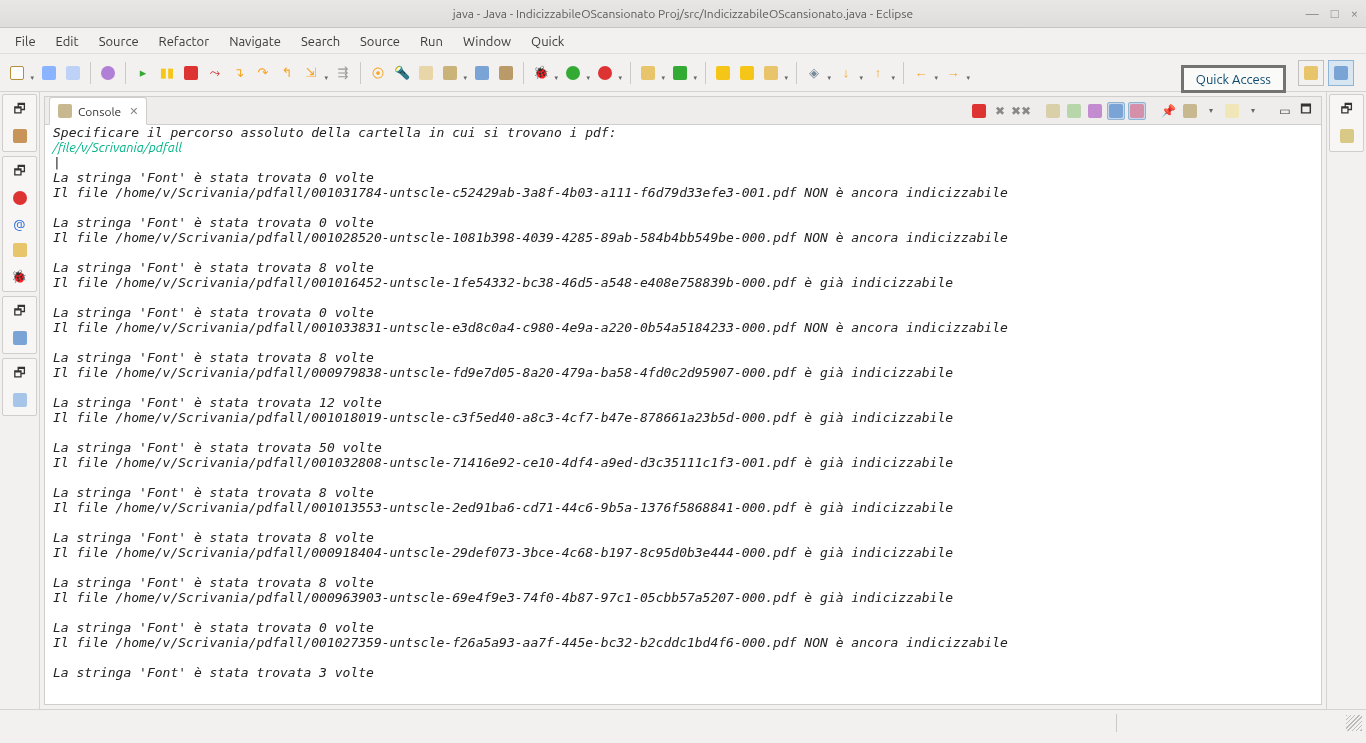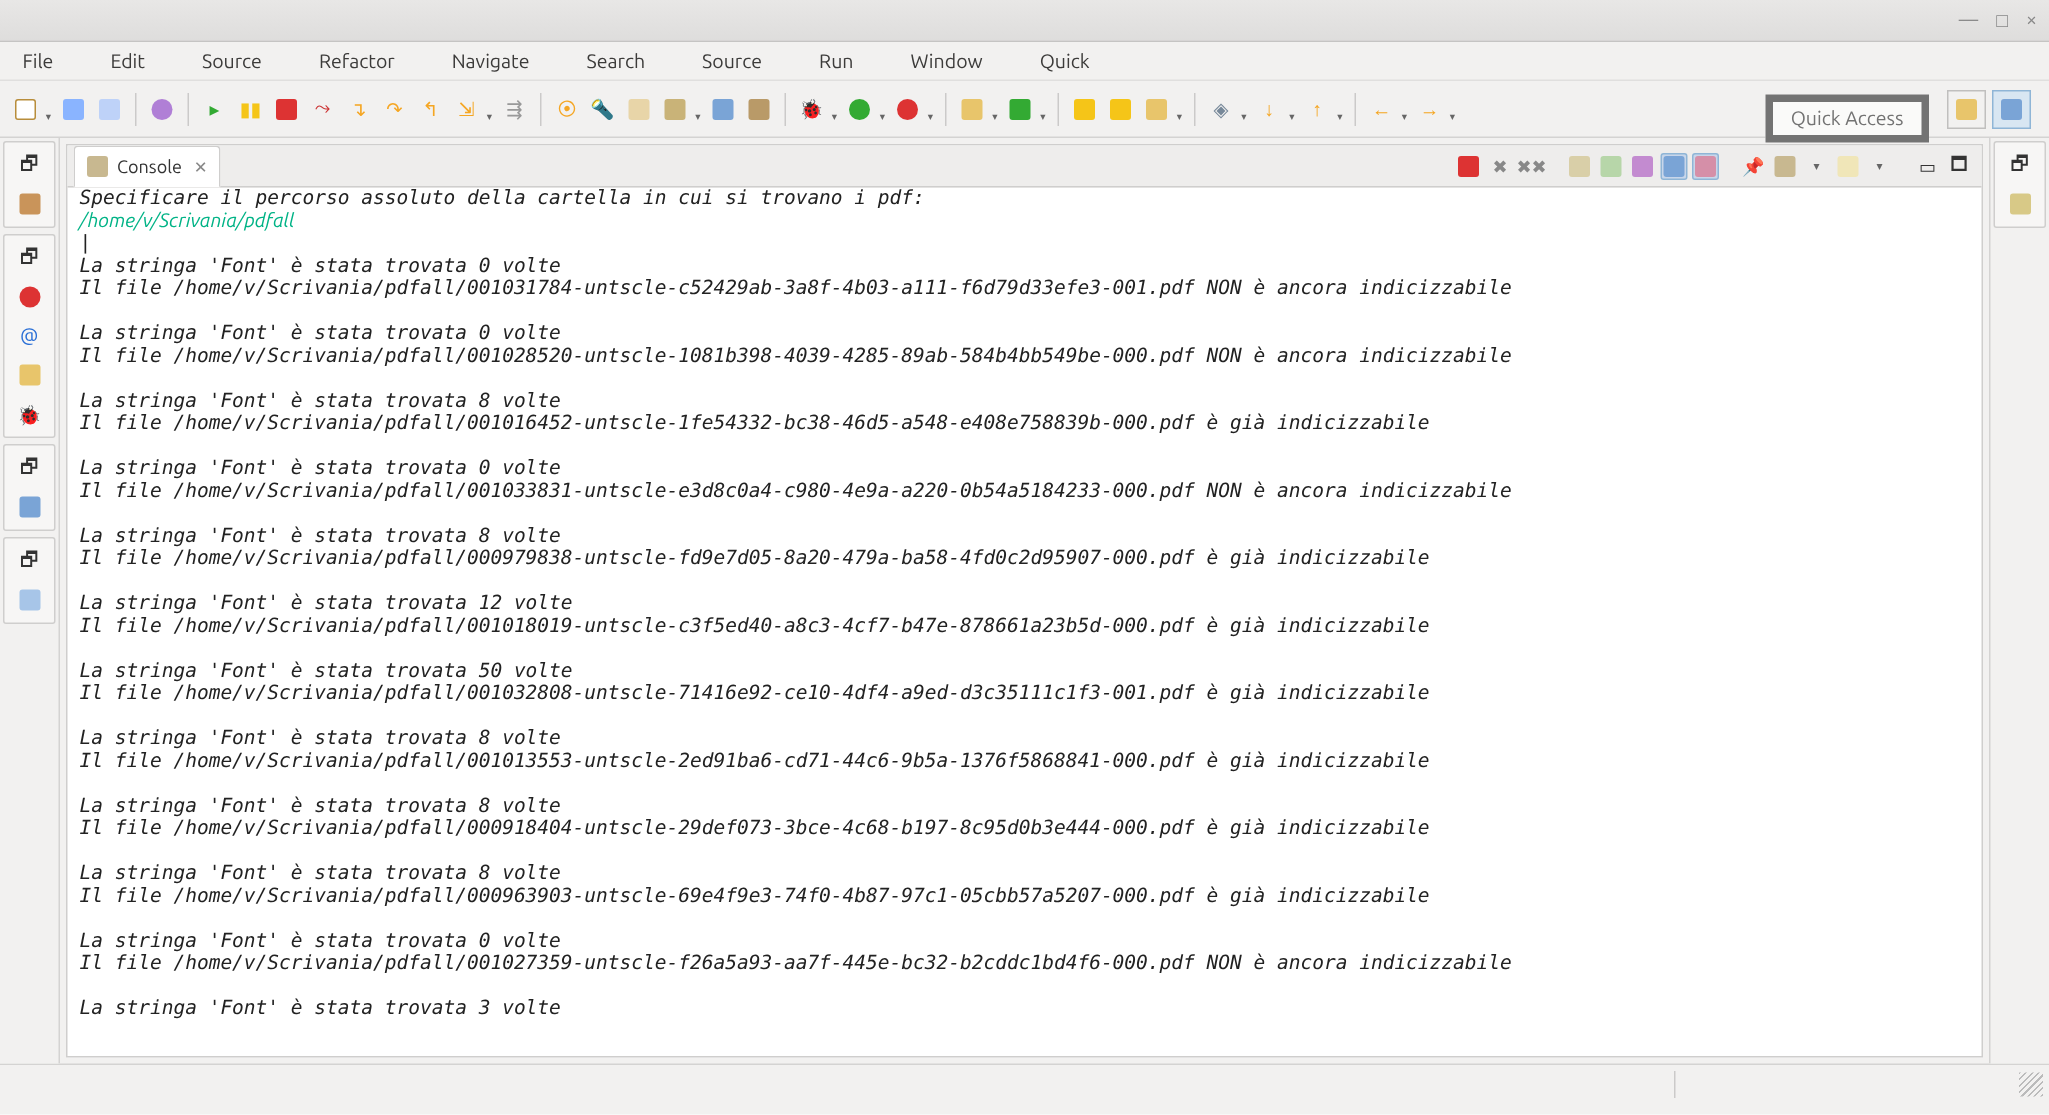--- a/index.html
+++ b/index.html
@@ -1,28 +1,28 @@
 <!DOCTYPE html>
 <html><head>
 <meta charset="utf-8">
 <style>
 * { margin:0; padding:0; box-sizing:border-box; font-family:"Ubuntu","Cantarell",sans-serif; }
 body { background:#f2f1f0; width:1366px; height:743px; overflow:hidden; font-size:13px; color:#333; }
 .titlebar { height:28px; background:linear-gradient(#e8e7e6,#dedddc); display:flex; align-items:center; border-bottom:1px solid #c5c4c3; position:relative; }
 .titlebar .title { flex:1; text-align:center; color:#5c5b5a; font-size:12px; }
 .titlebar .winbtns { position:absolute; right:8px; display:flex; gap:12px; color:#888; }
 .titlebar .winbtns span { cursor:pointer; font-size:13px; }
-.menubar { height:26px; background:#f2f1f0; display:flex; align-items:center; padding:0 6px; gap:20px; border-bottom:1px solid #e0dfde; }
+.menubar { height:26px; background:#f2f1f0; display:flex; align-items:center; padding:0 6px; gap:2px; border-bottom:1px solid #e0dfde; }
 .menubar .mitem { padding:3px 9px; cursor:pointer; font-size:13px; color:#3c3b3a; }
 .toolbar { height:38px; background:#f2f1f0; display:flex; align-items:center; padding:0 6px; border-bottom:1px solid #d4d3d2; gap:2px; }
 .tbtn { width:22px; height:22px; display:inline-flex; align-items:center; justify-content:center; cursor:pointer; border-radius:2px; position:relative; }
 .tbtn.drop::after { content:"▾"; font-size:7px; color:#666; position:absolute; right:-6px; bottom:2px; }
 .tbtn.drop { margin-right:8px; }
 .tsep { width:1px; height:22px; background:#cbcac9; margin:0 4px; }
-.quick { margin-left:auto; border:5px solid #737373; padding:4px 12px; color:#737373; background:#fafaf9; font-size:13px; cursor:text;margin-top:13px; }
+.quick { margin-left:auto; border:3px solid #737373; padding:4px 12px; color:#0c4a6e; background:#fafaf9; font-size:13px; cursor:text;margin-top:13px; }
 .persp { display:flex; gap:4px; margin-left:10px; margin-right:6px; }
 .pbtn { width:26px; height:26px; border:1px solid #c0bfbe; display:flex; align-items:center; justify-content:center; cursor:pointer; background:#f2f1f0; }
 .pbtn.active { background:#d8e6f2; border-color:#8fb5d6; }
 .workarea { display:flex; height:617px; }
 .leftdock { width:40px; background:#f2f1f0; border-right:1px solid #d4d3d2; display:flex; flex-direction:column; }
 .ldgroup { border:1px solid #cfcecd; margin:2px; border-radius:2px; background:#f7f6f5; padding:2px 0; }
 .ldbtn { width:100%; height:26px; display:flex; align-items:center; justify-content:center; cursor:pointer; }
 .rightdock { width:40px; background:#f2f1f0; border-left:1px solid #d4d3d2; display:flex; flex-direction:column; }
 .center { flex:1; display:flex; flex-direction:column; background:#fff; margin:4px; border:1px solid #cfcecd; }
 .tabrow { height:28px; display:flex; background:#eeedec; border-bottom:1px solid #cfcecd; padding-left:4px; }
@@ -36,20 +36,21 @@
 .statusbar { height:26px; background:#f2f1f0; border-top:1px solid #d4d3d2; display:flex; align-items:center; }
 .statusbar .grip { margin-left:auto; width:16px; height:16px; margin-right:4px; background:repeating-linear-gradient(135deg,#bbb 0,#bbb 1px,transparent 1px,transparent 3px); }
 .statusbar .sep { width:1px; height:18px; background:#cbcac9; margin:0 4px 0 1116px; }
 
 .ic { width:14px; height:14px; display:inline-block; border-radius:2px; }
 </style>
 </head>
 <body>
 
 <div class="titlebar">
+  <div class="title">java - Java - IndicizzabileOScansionato Proj/src/IndicizzabileOScansionato.java - Eclipse</div>
   <div class="winbtns">
     <span>—</span>
     <span>□</span>
     <span>×</span>
   </div>
 </div>
 
 <div class="menubar">
   <div class="mitem">File</div>
   <div class="mitem">Edit</div>
@@ -255,21 +256,21 @@
         <span class="cbtn">
             <span class="ic" style="background:#f0e6b8;"></span>
           </span>
         <span class="cbtn" style="font-size:8px;color:#666;">▾</span>
         <span style="width:8px;"></span>
         <span class="cbtn">▭</span>
         <span class="cbtn">🗖</span>
       </div>
     </div>
     <div class="console" id="console-body">Specificare il percorso assoluto della cartella in cui si trovano i pdf:
-<span class="input">/home/v/Scrivania/pdfall</span>
+<span class="input">/file/v/Scrivania/pdfall</span>
 |
 La stringa 'Font' è stata trovata 0 volte
 Il file /home/v/Scrivania/pdfall/001031784-untscle-c52429ab-3a8f-4b03-a111-f6d79d33efe3-001.pdf NON è ancora indicizzabile
 
 La stringa 'Font' è stata trovata 0 volte
 Il file /home/v/Scrivania/pdfall/001028520-untscle-1081b398-4039-4285-89ab-584b4bb549be-000.pdf NON è ancora indicizzabile
 
 La stringa 'Font' è stata trovata 8 volte
 Il file /home/v/Scrivania/pdfall/001016452-untscle-1fe54332-bc38-46d5-a548-e408e758839b-000.pdf è già indicizzabile
 

